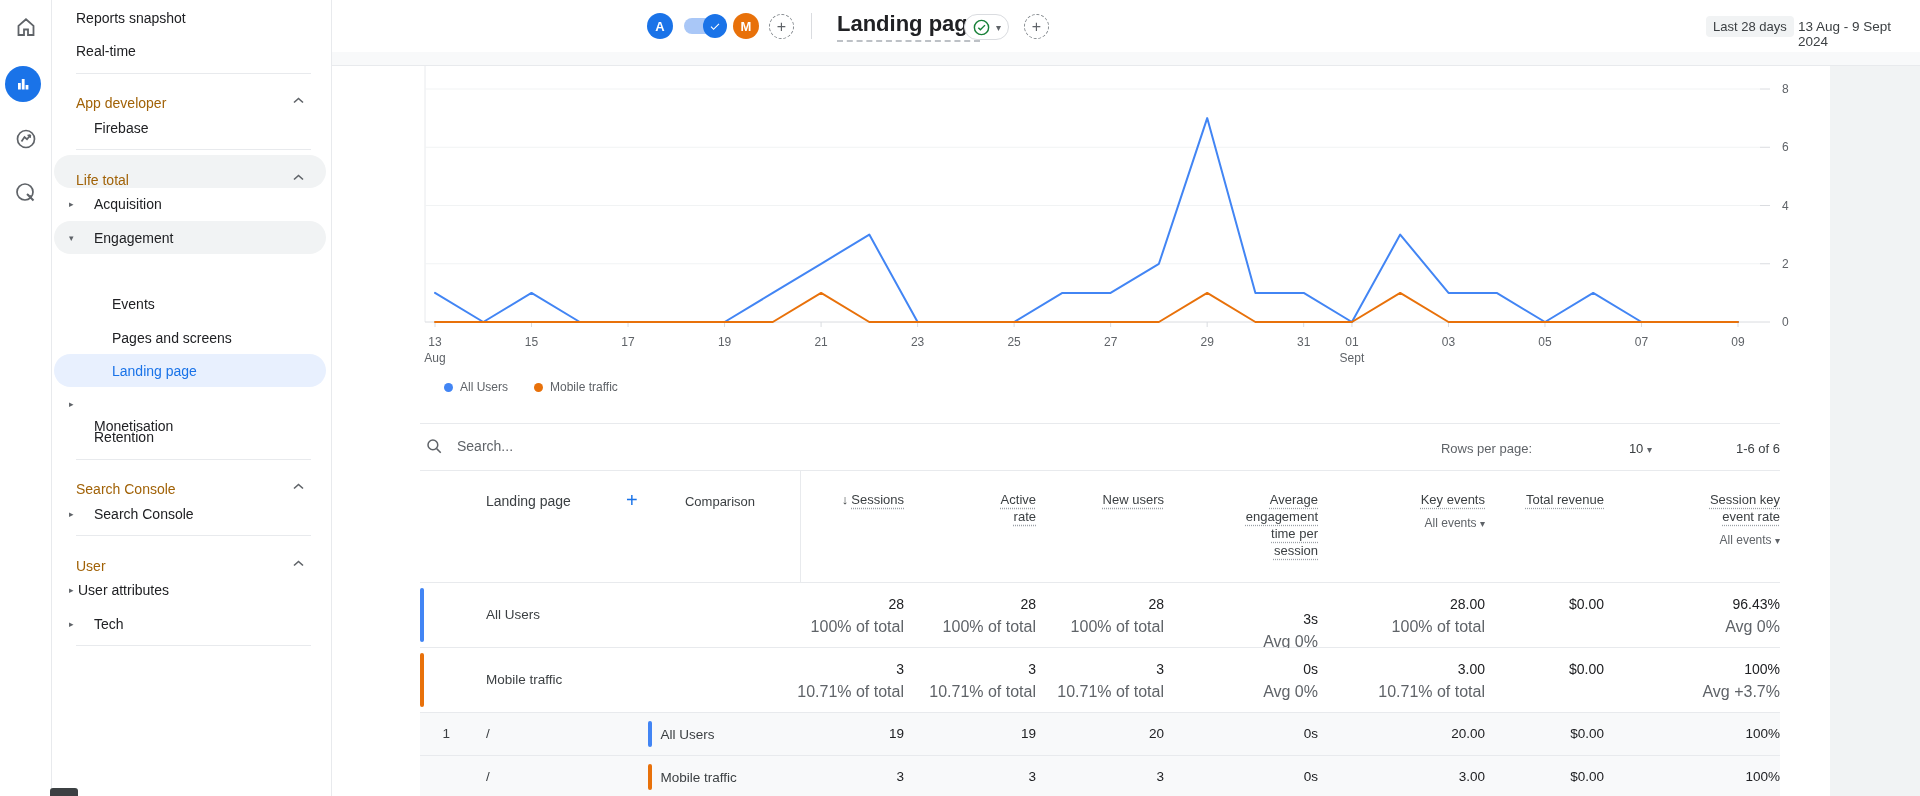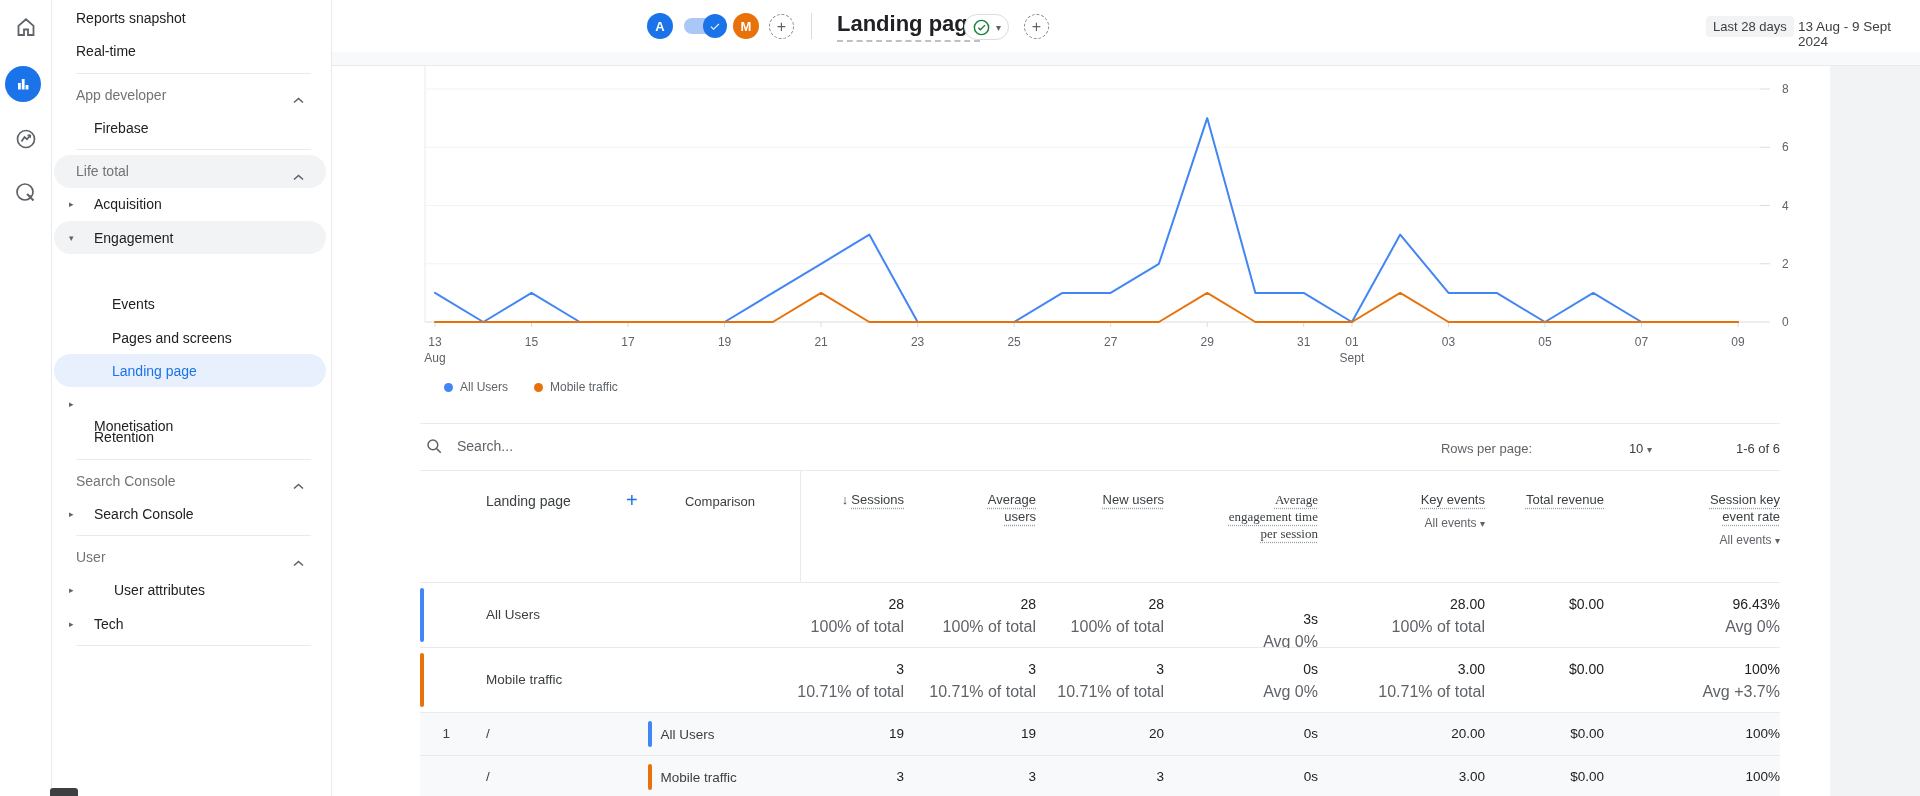--- a/index.html
+++ b/index.html
@@ -11,21 +11,21 @@
   .rail-icon { position:absolute; left:4px; width:44px; height:44px; display:flex; align-items:center; justify-content:center; border-radius:50%; cursor:pointer; }
   .rail-icon svg { width:24px; height:24px; }
   .rail-icon.sel-circle { background:#1a73e8; width:36px; height:36px; left:5px; }
 
   
   .sidebar { position:absolute; left:52px; top:0; width:280px; height:796px; background:#fff; border-right:1px solid #e8eaed; z-index:4; }
   .sb-row { position:absolute; left:2px; right:5px; height:33px; display:flex; align-items:center; border-radius:17px; font-size:14px; color:#202124; cursor:pointer; }
   .sb-row.hov { background:#f1f3f4; }
   .sb-row.sel { background:#e8f0fe; color:#1a73e8; }
   .sb-row .lbl { white-space:nowrap; }
-  .sb-row.hdr { color:#737373; }
+  .sb-row.hdr { color:#a16207;align-items:flex-end; }
   .sb-arrow { position:absolute; left:15px; font-size:9px; color:#5f6368; }
   .sb-chev { position:absolute; right:22px; top:13px; }
   .sb-div { position:absolute; left:24px; right:20px; height:1px; background:#e8eaed; }
   .peek { position:absolute; left:50px; top:788px; width:28px; height:8px; background:#3c4043; border-radius:3px 3px 0 0; z-index:6; }
 
   
   .topbar { position:absolute; left:332px; top:0; right:0; height:52px; background:#fff; z-index:3; }
   .avatar { position:absolute; top:13px; width:26px; height:26px; border-radius:50%; color:#fff; font-size:13px; font-weight:bold; display:flex; align-items:center; justify-content:center; cursor:pointer; }
   .toggle { position:absolute; left:352px; top:18px; width:40px; height:16px; border-radius:8px; background:#a9c7f7; cursor:pointer; }
   .toggle .knob { position:absolute; right:-3px; top:-4px; width:24px; height:24px; border-radius:50%; background:#1a73e8; display:flex; align-items:center; justify-content:center; }
@@ -173,21 +173,21 @@
     </div>
     <div class="sb-div" style="top: 535.2px;"></div>
     <div class="sb-row hdr" style="top: 540.6px;">
       <span class="lbl" style="margin-left: 22px;">User</span>
       <span class="sb-chev"><svg width="11" height="7" viewBox="0 0 11 7" fill="none" stroke="#5f6368" stroke-width="1.6">
           <path d="M1 5.5 5.5 1.5 10 5.5"></path>
         </svg></span>
     </div>
     <div class="sb-row" style="top: 573.9px;">
       <span class="sb-arrow">▸</span>
-      <span class="lbl" style="margin-left: 60px;">User attributes</span>
+      <span class="lbl" style="margin-left: 24px;">User attributes</span>
     </div>
     <div class="sb-row" style="top: 607.2px;">
       <span class="sb-arrow">▸</span>
       <span class="lbl" style="margin-left: 40px;">Tech</span>
     </div>
     <div class="sb-div" style="top: 645px;"></div>
   </nav>
 
 <header class="topbar">
   <div class="avatar" style="left:315px; background:#1a73e8">A</div>
@@ -296,23 +296,23 @@
 </div>
 
 <div class="table-section">
   <div class="col-div"></div>
   <div class="thead">
     <span class="th-dim">Landing page</span>
     <span class="th-plus">+</span>
     <span class="th-comp">Comparison</span>
 
   <div class="th-metric" style="right: 876px;"><span class="sort-arrow">↓</span><span class="und">Sessions</span></div>
-      <div class="th-metric" style="right: 744px;"><span class="und" style="width: 52px;">Average users</span></div>
+      <div class="th-metric" style="right: 744px;"><span class="und" style="width: 52px;">Active rate</span></div>
       <div class="th-metric" style="right: 616px;"><span class="und">New users</span></div>
-      <div class="th-metric" style="right: 462px; font-family: Liberation Serif, serif;"><span class="und" style="width: 94px;">Average engagement time per session</span></div>
+      <div class="th-metric" style="right: 462px;"><span class="und" style="width: 94px;">Average engagement time per session</span></div>
       <div class="th-metric" style="right: 295px;"><span class="und">Key events</span><div class="sub"><span>All events</span> <span class="caret">▾</span></div></div>
       <div class="th-metric" style="right: 176px;"><span class="und">Total revenue</span></div>
       <div class="th-metric" style="right: 0px;"><span class="und" style="width: 84px;">Session key event rate</span><div class="sub"><span>All events</span> <span class="caret">▾</span></div></div>
     </div>
 
 <div class="t-row summary" style="top: 112px;">
       <div class="row-bar" style="background: rgb(66, 133, 244);"></div>
       <div class="sum-label">All Users</div>
       <div class="cell" style="right: 876px; top: 13px; width: 160px;">
         <div class="v1">28</div>

